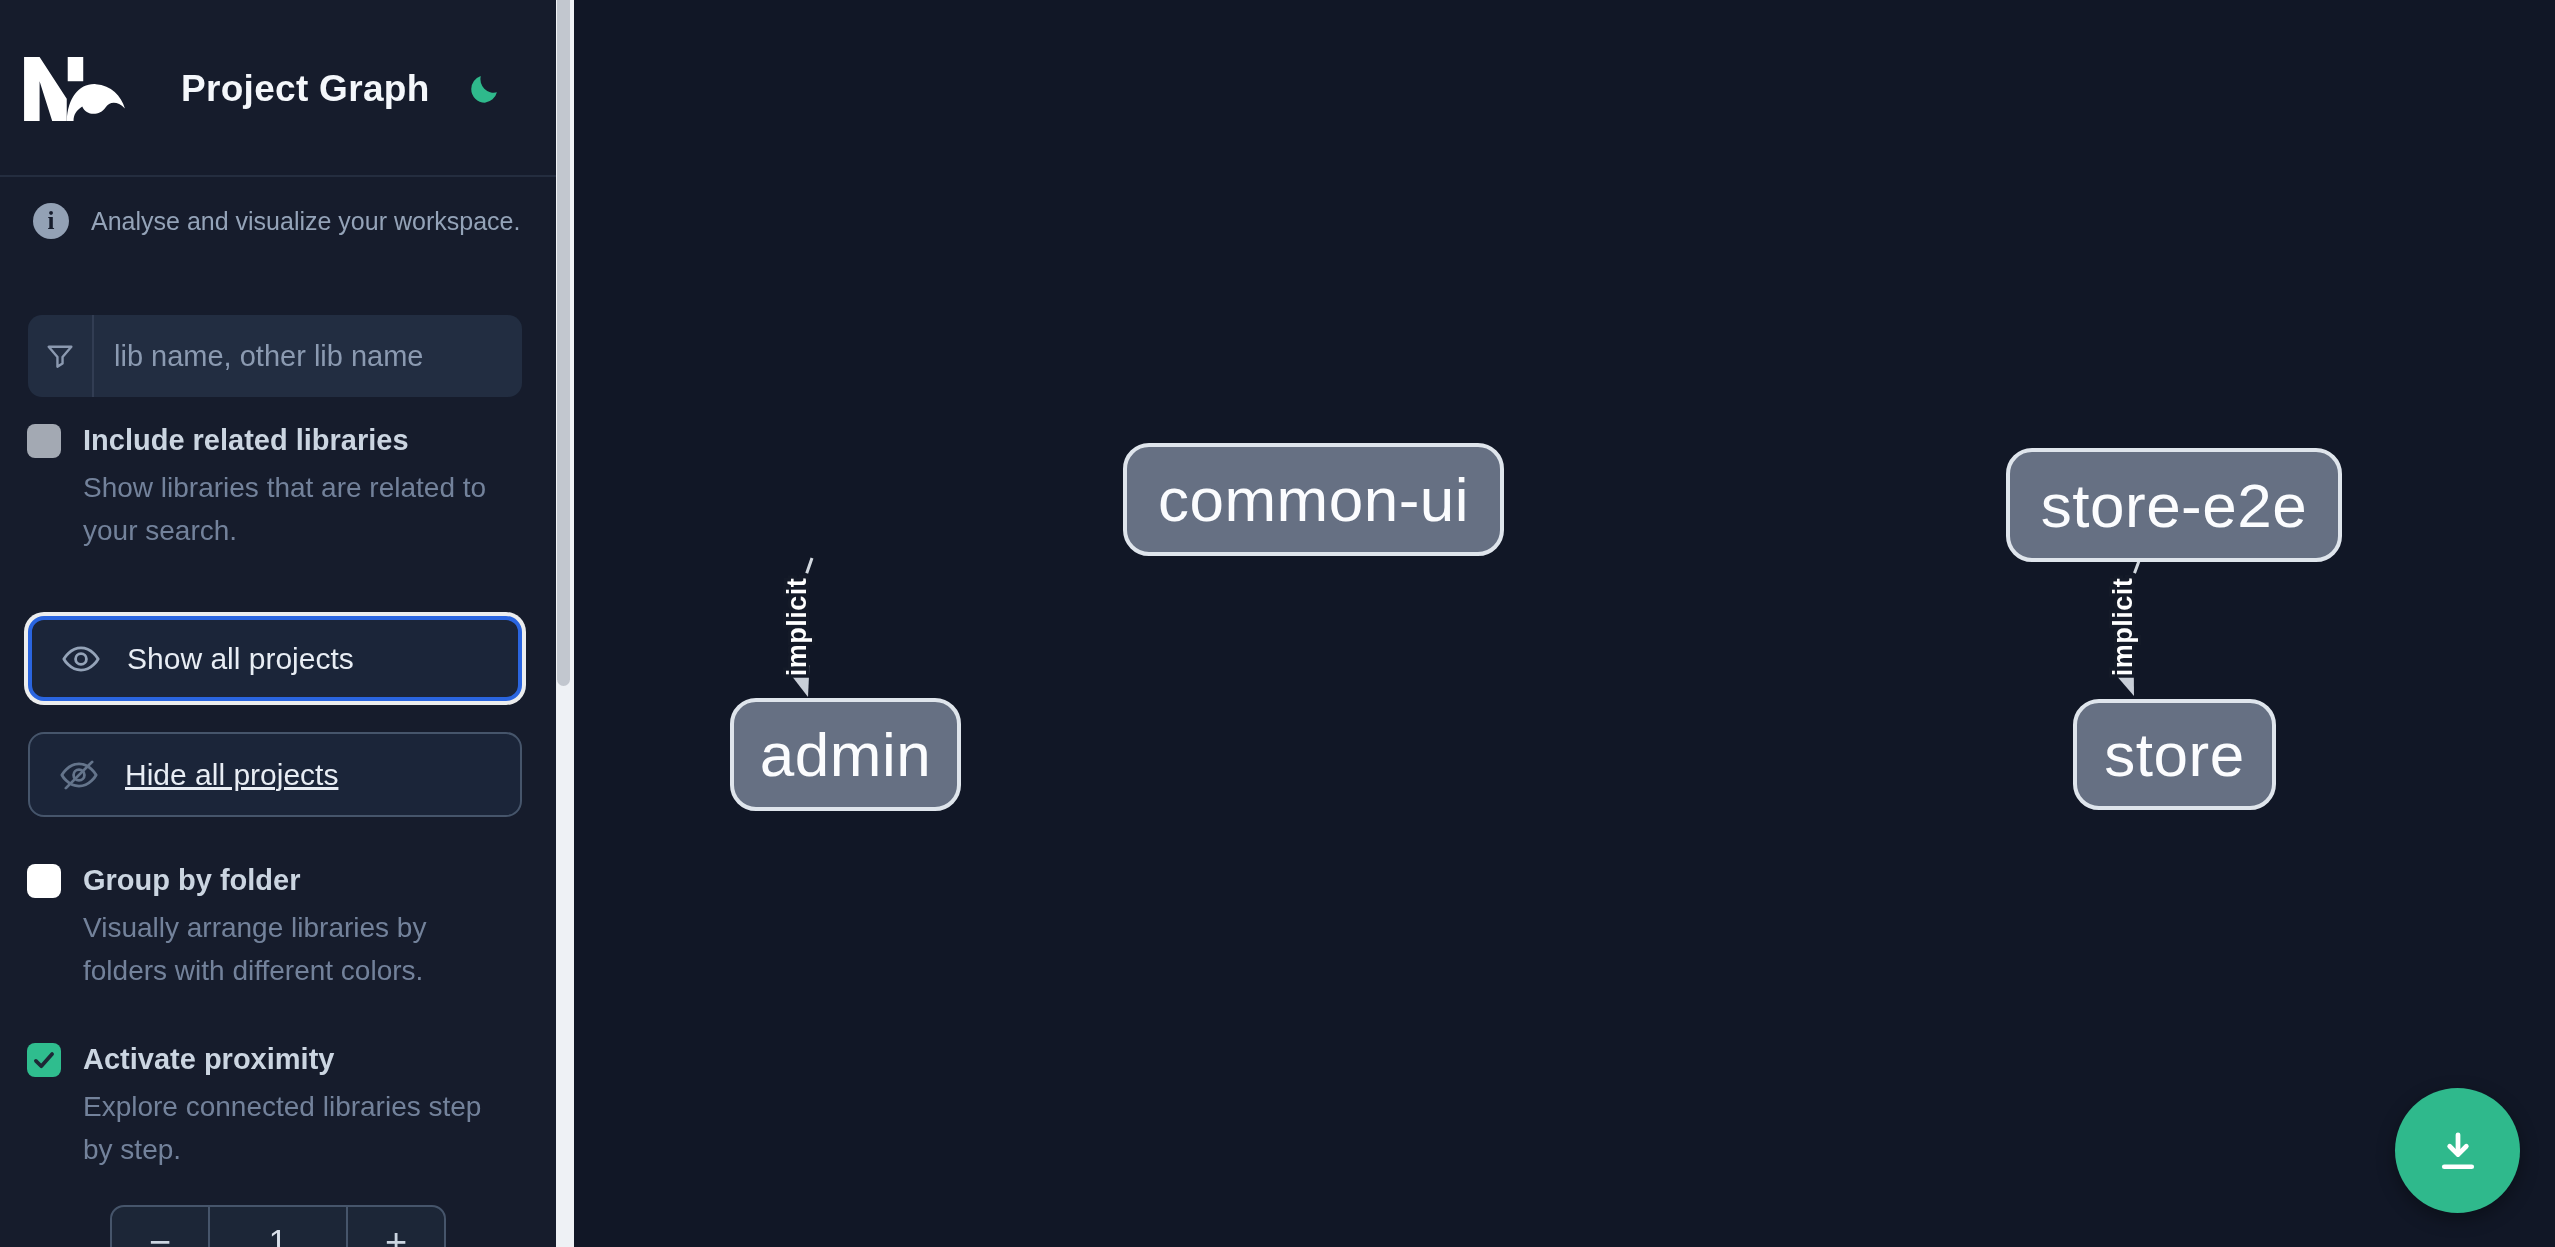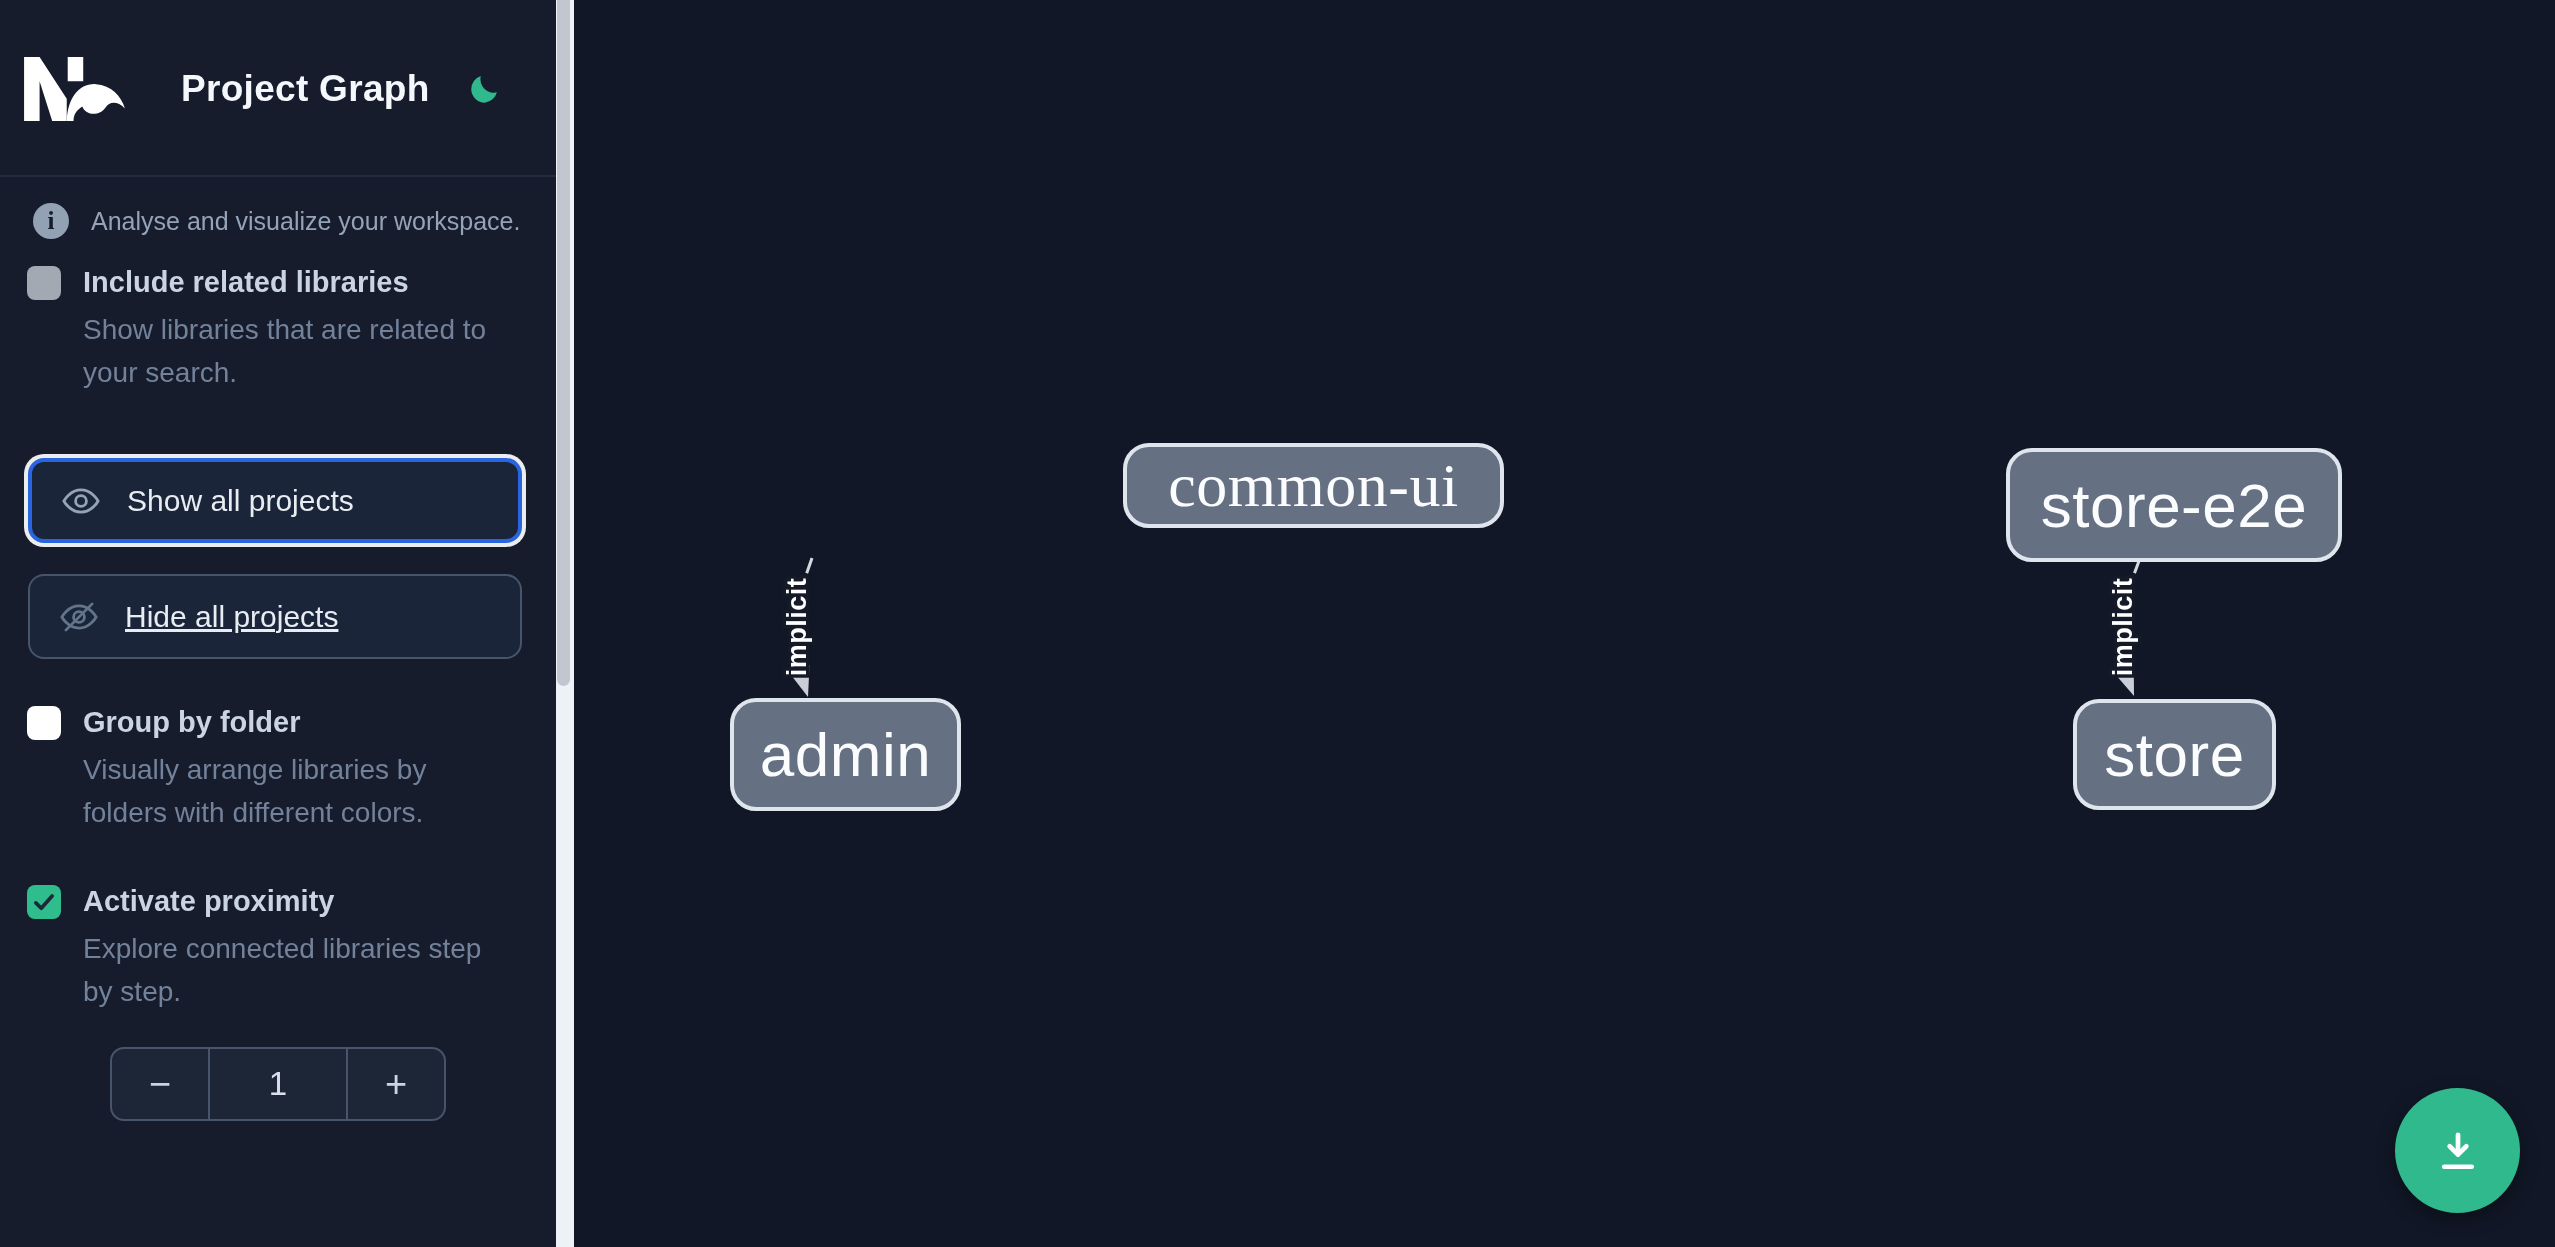--- a/index.html
+++ b/index.html
@@ -57,21 +57,21 @@
   
   .sb-track{position:absolute;left:556px;top:0;width:18px;height:1247px;background:#eef1f5;}
   .sb-thumb{position:absolute;left:1px;top:0;width:13px;height:686px;background:#c2c7cf;border-radius:0 0 8px 8px;cursor:pointer;}
 
   
   .canvas{position:absolute;left:574px;top:0;width:1981px;height:1247px;background:#111726;}
   .node{position:absolute;display:flex;align-items:center;justify-content:center;
         background:#667083;border:4px solid #dfe5ec;border-radius:26px;color:#fbfcfe;
         font-size:62px;letter-spacing:.5px;cursor:pointer;}
   .n-admin-e2e{left:91px;top:441px;width:362px;height:115px;}
-  .n-common-ui{left:549px;top:443px;width:381px;height:85px;font-family:Liberation Serif, serif;}
+  .n-common-ui{left:549px;top:443px;width:381px;height:113px;}
   .n-products{left:1025px;top:443px;width:311px;height:113px;}
   .n-store-e2e{left:1432px;top:448px;width:336px;height:114px;}
   .n-admin{left:156px;top:698px;width:231px;height:113px;}
   .n-store{left:1499px;top:699px;width:203px;height:111px;}
 
   .edges{position:absolute;left:0;top:0;width:1981px;height:1247px;}
   .edge-path{fill:none;stroke:#d3d9e0;stroke-width:3;stroke-dasharray:16 12;}
   .edge-arrow{fill:#c9cfd8;}
   .edge-label{font-family:"Liberation Sans",sans-serif;font-size:27px;font-weight:700;fill:#ffffff;
               stroke:#141a28;stroke-width:7px;paint-order:stroke;letter-spacing:.5px;}
@@ -102,20 +102,28 @@
             <path d="M20.6 14.2A9 9 0 0 1 9.8 3.4 9.2 9.2 0 0 0 3.5 12a9.1 9.1 0 0 0 9.1 9.1 9.2 9.2 0 0 0 8-6.9z" fill="#2fb98c"></path>
           </svg>
         </button>
       </div>
 
       <div class="info-row">
         <span class="info-badge">i</span>
         <span class="info-text">Analyse and visualize your workspace.</span>
       </div>
 
+      <div class="search-box">
+        <span class="search-icon-cell">
+          <svg width="34" height="34" viewBox="0 0 24 24" fill="none" stroke="#8b99b0" stroke-width="1.7" stroke-linejoin="round" stroke-linecap="round">
+            <path d="M4 5.5h16l-6.2 7.2v4.6l-3.6 2.2v-6.8L4 5.5z"></path>
+          </svg>
+        </span>
+        <input class="search-input" type="text" placeholder="lib name, other lib name" style="">
+      </div>
 
       <div class="toggle-row first">
         <span class="cb cb-disabled"></span>
         <div class="toggle-text">
           <div class="toggle-label">Include related libraries</div>
           <div class="toggle-desc">Show libraries that are related to
 your search.</div>
         </div>
       </div>
 

